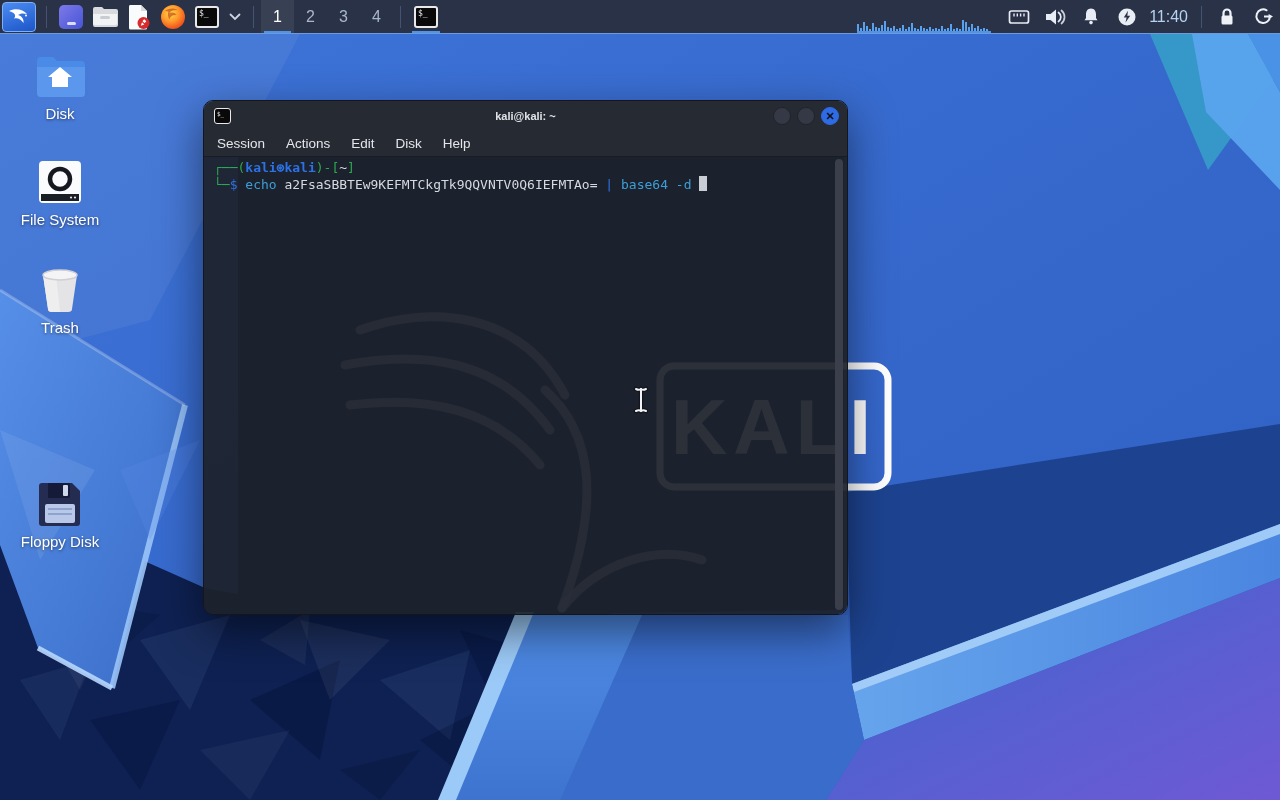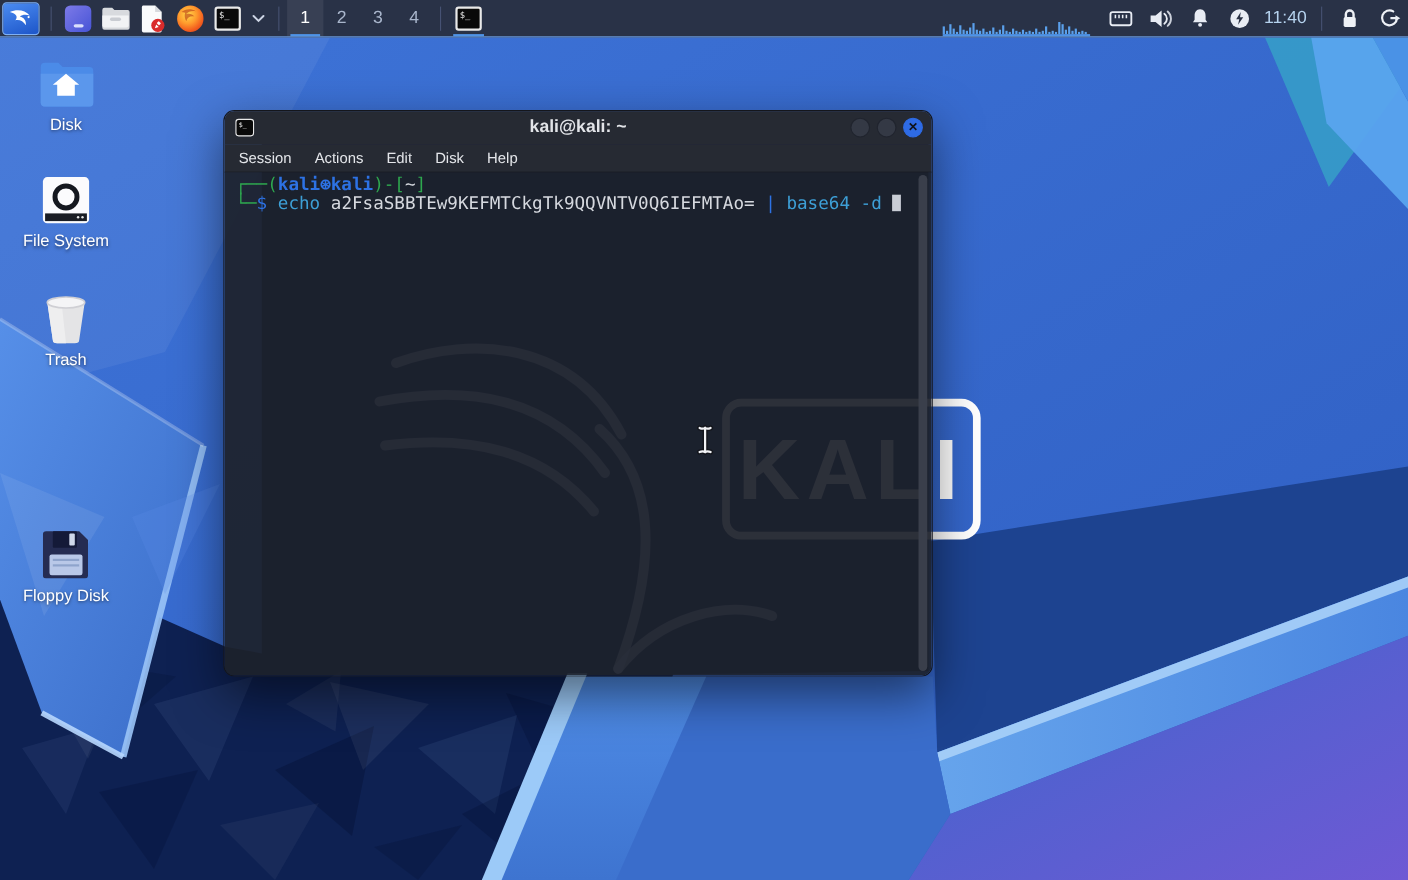--- a/index.html
+++ b/index.html
@@ -46,30 +46,30 @@
   .dicon .lbl{margin-top:6px;color:#fff;font-size:15px;line-height:16px;
               text-shadow:0 1px 3px rgba(0,0,0,.55);white-space:nowrap;}
 
   
   #term-window{position:absolute;left:203px;top:100px;width:645px;height:515px;
                border-radius:10px;overflow:hidden;z-index:20;
                border:1px solid #14161c;box-shadow:0 16px 44px rgba(0,0,0,.5);}
   #titlebar{height:30px;background:#262a33;display:flex;align-items:center;position:relative;}
   #title-icon{margin-left:10px;}
   #win-title{position:absolute;left:0;right:0;text-align:center;color:#e2e4e8;
-             font-size:16px;font-weight:bold;pointer-events:none;}
+             font-size:11px;font-weight:bold;pointer-events:none;}
   #win-buttons{position:absolute;right:8px;top:6px;display:flex;gap:6px;}
   .wbtn{width:18px;height:18px;border-radius:50%;background:#343945;border:1px solid #20242e;}
   .wbtn.close{background:#2e6be5;border-color:#2e6be5;color:#10131a;font-size:11px;font-weight:bold;
               display:flex;align-items:center;justify-content:center;line-height:1;}
   #menubar{height:26px;background:#262a33;border-bottom:1px solid #191c23;
            display:flex;align-items:center;gap:21px;padding-left:13px;}
   .menu-item{color:#e4e6ea;font-size:13.5px;}
   #term-body{position:relative;height:457px;background:rgba(29,33,43,.935);
-             font-family:"DejaVu Sans Mono",monospace;font-size:16px;line-height:17px;
+             font-family:"DejaVu Sans Mono",monospace;font-size:13px;line-height:17px;
              padding:2px 0 0 10px;}
   .term-line{white-space:pre;}
   .cursor{display:inline-block;width:8px;height:15px;vertical-align:-2px;}
   #scrollbar{position:absolute;right:4px;top:2px;bottom:4px;width:8px;border-radius:4px;background:#3a3f4b;}
 
   
   #mouse{position:absolute;left:632px;top:386px;z-index:50;}
 </style>
 </head>
 <body>

